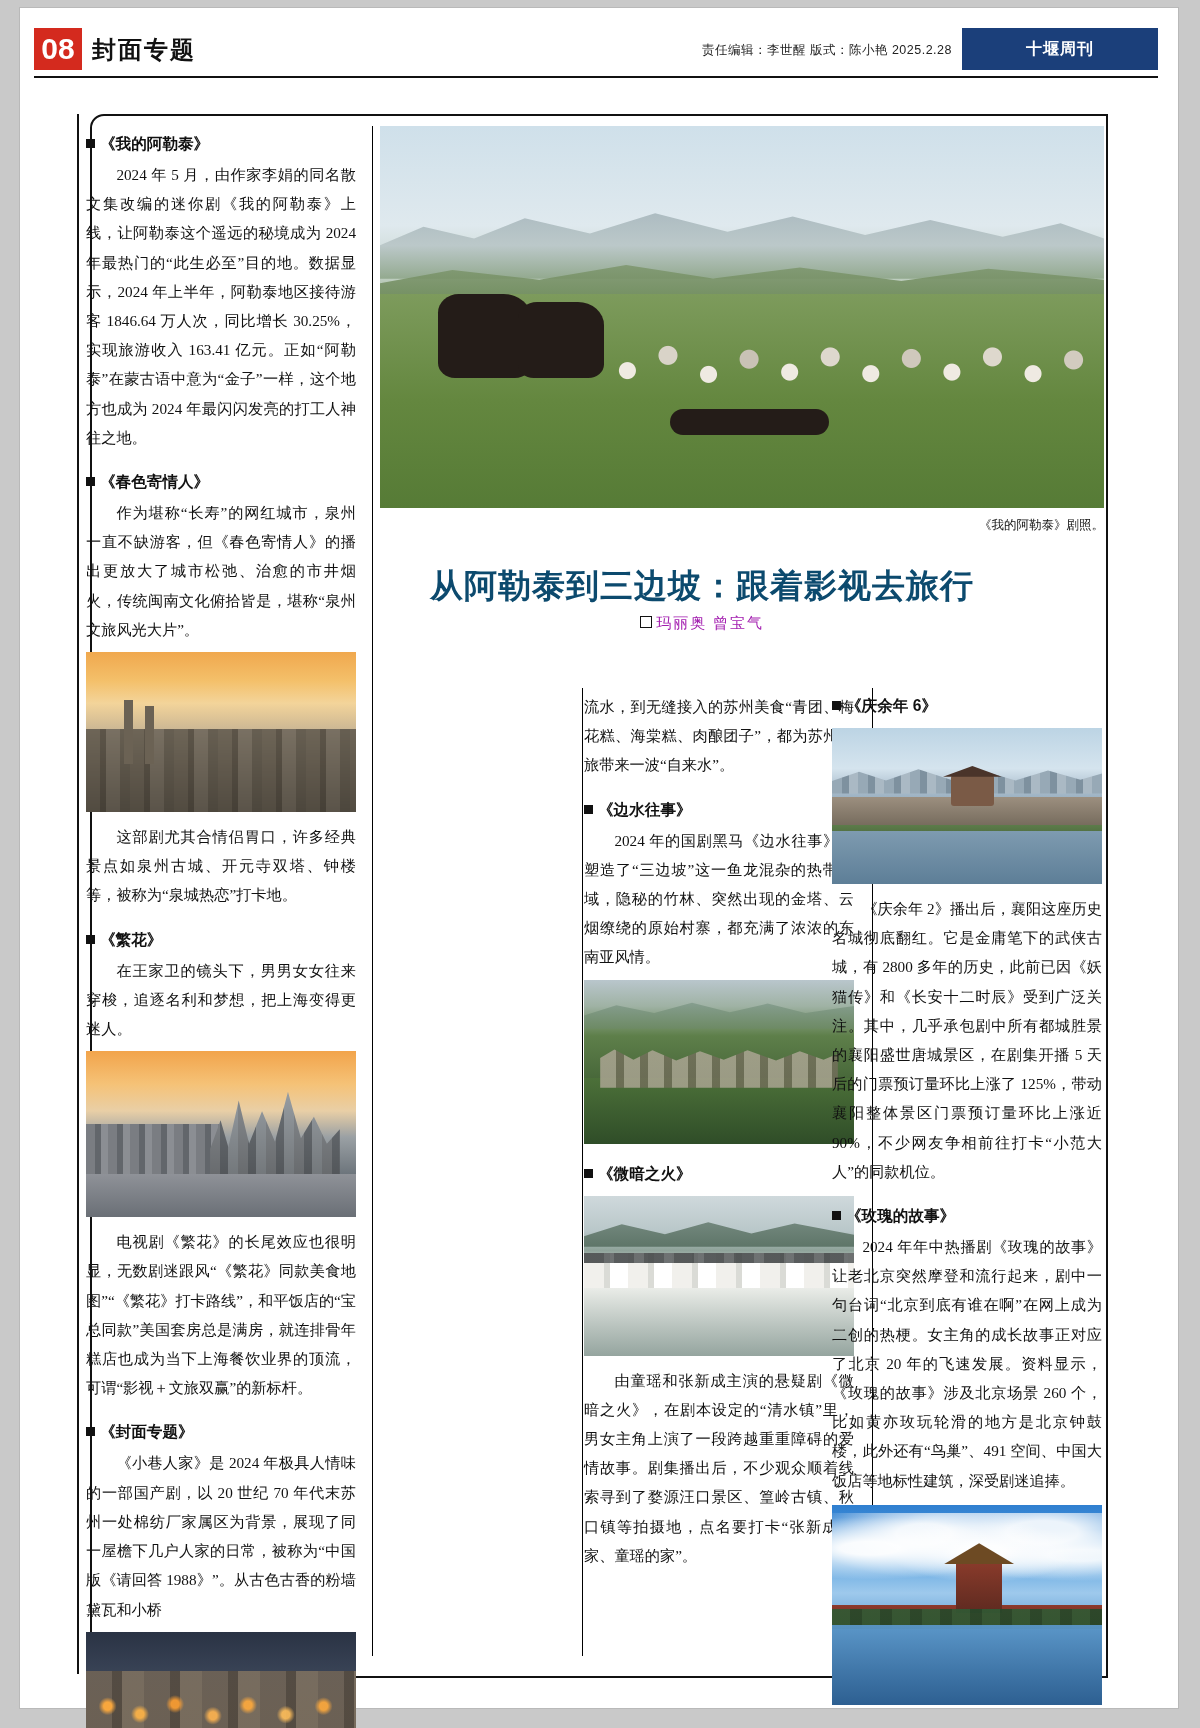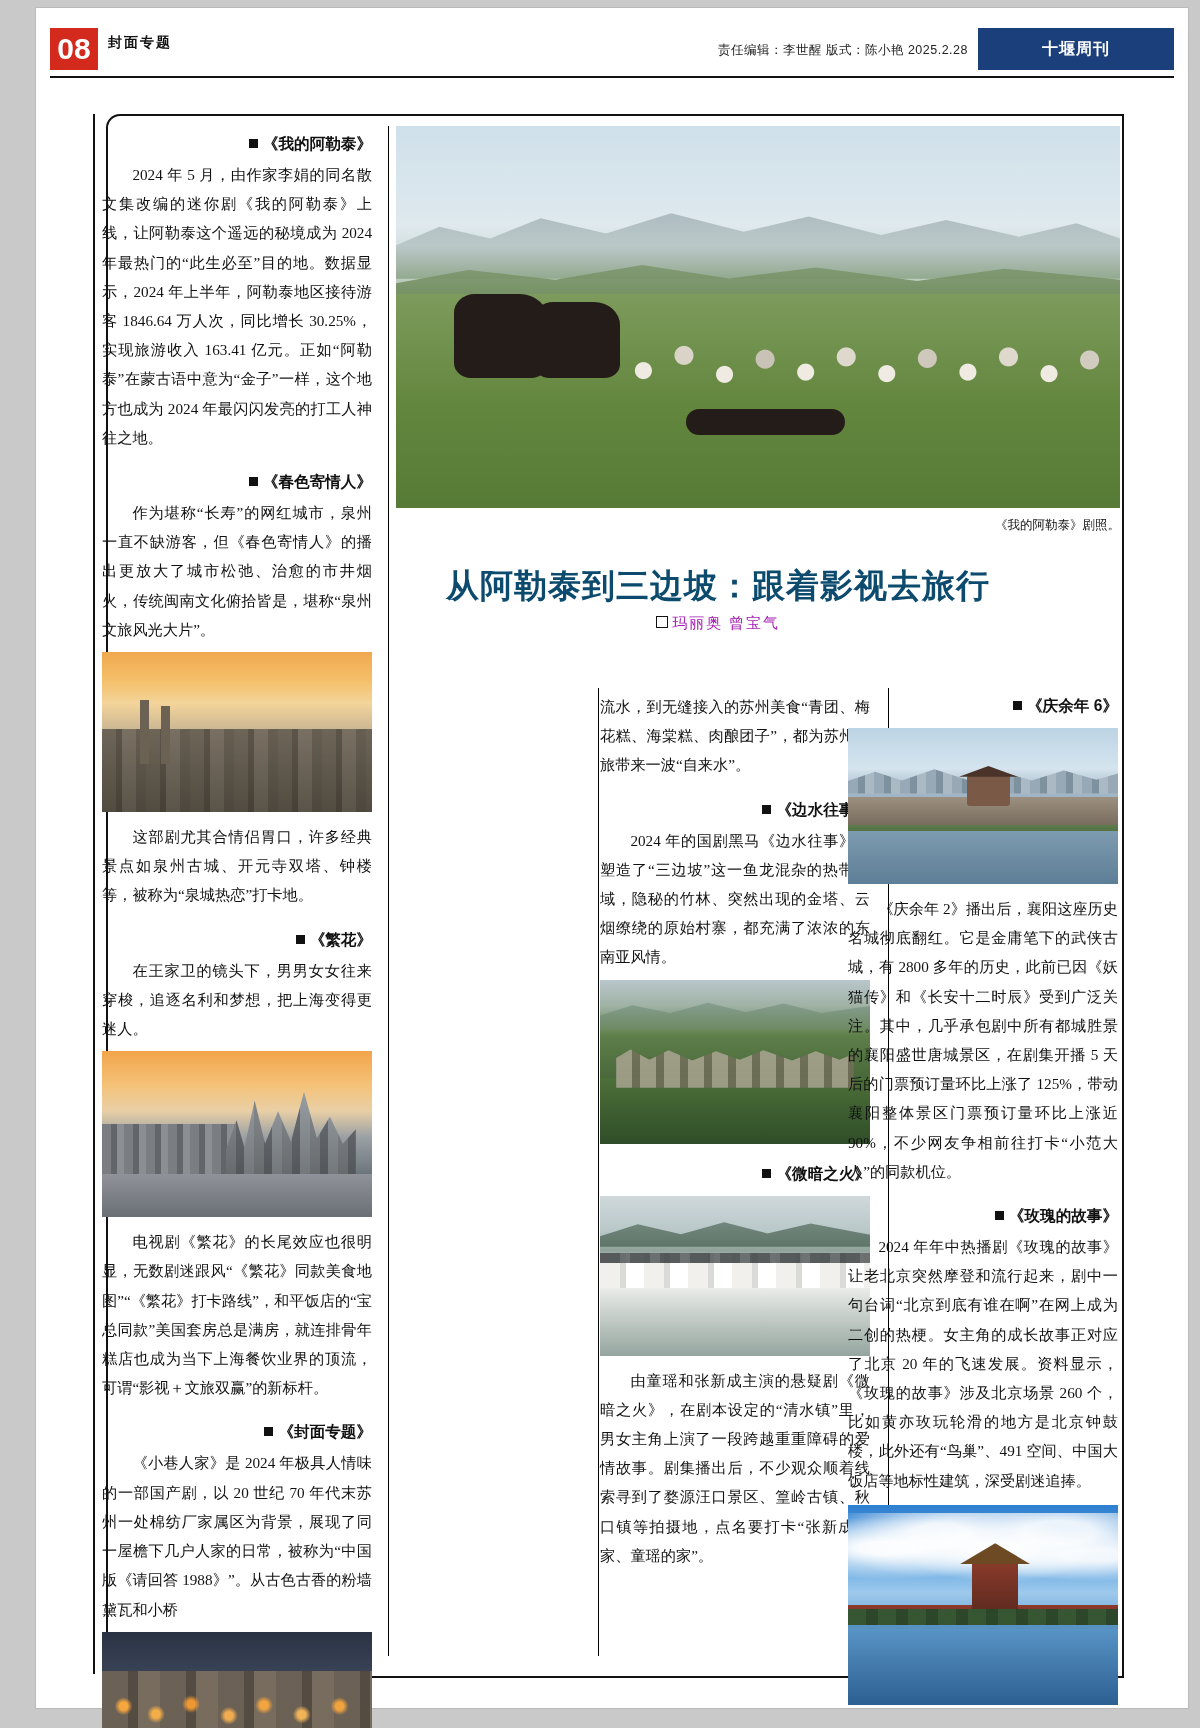--- a/index.html
+++ b/index.html
@@ -3,38 +3,39 @@
 <meta charset="utf-8">
 <style>
   html,body{margin:0;padding:0;}
   body{
     width:1200px;height:1728px;
     background:#c9c9c9;
     font-family:"Liberation Serif","DejaVu Serif",serif;
     -webkit-font-smoothing:antialiased;
   }
   .page{
-    position:absolute;left:36px;top:8px;width:1152px;height:1700px;
+    position:absolute;left:20px;top:8px;width:1152px;height:1700px;
     background:#ffffff;
     box-shadow:0 0 0 1px #b9b9b9;
+    padding-left:6px;
   }
   
   .masthead{
     position:absolute;left:14px;top:20px;width:1124px;height:44px;
   }
   .folio{
     position:absolute;left:0;top:0;width:48px;height:42px;
     background:#d42a1e;color:#fff;
     font-family:"Liberation Sans","DejaVu Sans",sans-serif;
     font-size:30px;font-weight:bold;line-height:42px;text-align:center;
   }
   .section-name{
     position:absolute;left:58px;top:6px;
     font-family:"Liberation Sans","DejaVu Sans",sans-serif;
-    font-size:14px;font-weight:bold;color:#111;letter-spacing:2px;
+    font-size:24px;font-weight:bold;color:#111;letter-spacing:2px;
   }
   .credits{
     position:absolute;right:206px;top:14px;
     font-family:"Liberation Sans","DejaVu Sans",sans-serif;
     font-size:12.5px;color:#222;letter-spacing:.5px;white-space:nowrap;
   }
   .paper-logo{
     position:absolute;right:0;top:0;width:196px;height:42px;
     background:#1b3f7a;color:#fff;
     font-family:"Liberation Serif","DejaVu Serif",serif;
@@ -63,21 +64,20 @@
     font-size:15.2px;line-height:29.2px;color:#111;
     text-align:justify;text-justify:inter-ideograph;
     text-indent:2em;
     font-family:"Liberation Serif","DejaVu Serif",serif;
   }
   .col p.noind{text-indent:0;}
   h3.sub{
     margin:16px 0 2px 0;
     font-size:15.6px;line-height:28px;font-weight:bold;color:#111;
     font-family:"Liberation Sans","DejaVu Sans",sans-serif;
-    text-align:right;
   }
   h3.sub .bullet{
     display:inline-block;width:9px;height:9px;background:#111;margin-right:5px;
     vertical-align:1px;
   }
   h3.sub.first{margin-top:0;}
   
   .photo{position:relative;overflow:hidden;background:#555;}
   .cap{
     font-size:12.5px;color:#111;text-align:right;margin-top:5px;

